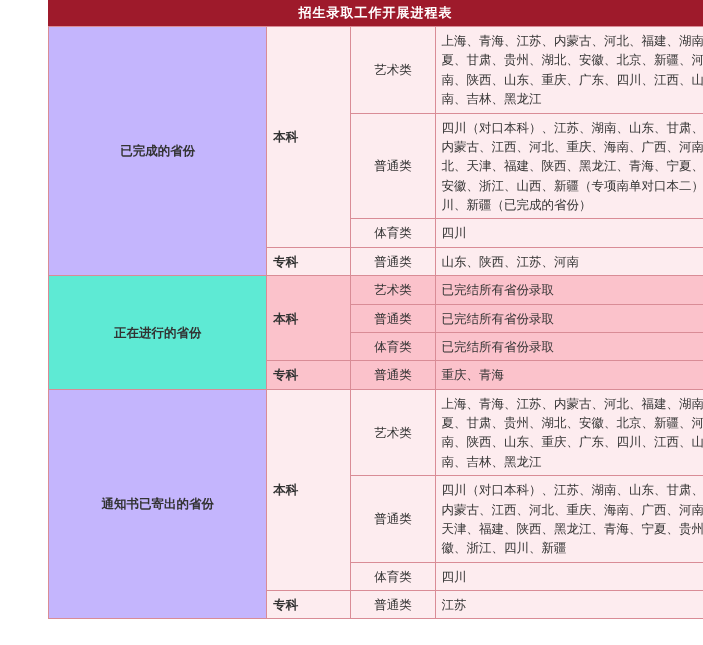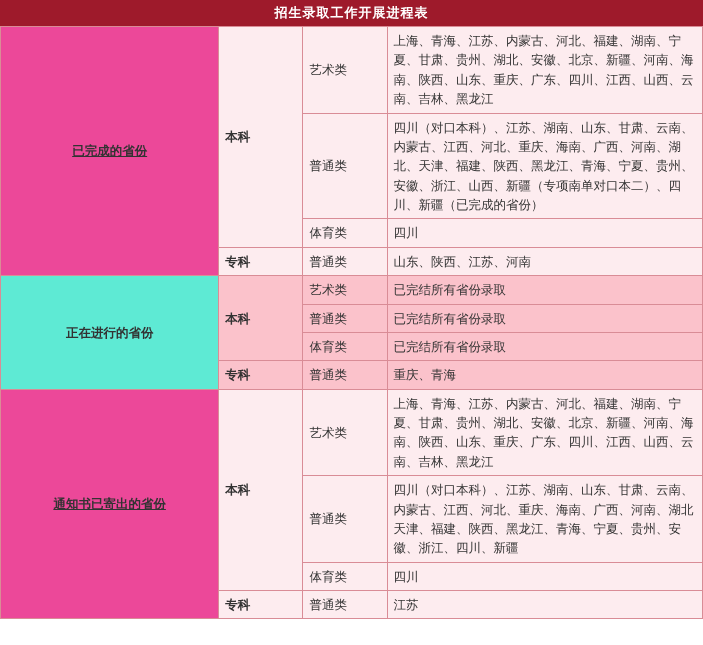--- a/index.html
+++ b/index.html
@@ -10,20 +10,21 @@
   body {
     font-family: "DejaVu Sans", "Liberation Sans", sans-serif;
   }
   .sheet {
     width: 703px;
     height: 645px;
     box-sizing: border-box;
     background: #ffffff;
     position: relative;
     overflow: hidden;
+    padding-left: 48px;
   }
   .title-bar {
     height: 26px;
     background: #9e1a2b;
     color: #ffffff;
     font-size: 13px;
     font-weight: bold;
     display: flex;
     align-items: center;
     justify-content: center;
@@ -52,39 +53,39 @@
     font-weight: bold;
     font-size: 13px;
     color: #222222;
   }
   .cell-level {
     font-weight: bold;
     font-size: 13px;
     color: #222222;
   }
   .cell-type {
-    text-align: left;
+    text-align: center;
     font-size: 12.5px;
     color: #333333;
   }
   .cell-value {
     text-align: left;
     color: #333333;
   }
   .cell-value.center {
     text-align: left;
   }
 
   
   .grp-done td { background: #fdecef; }
   .grp-progress td { background: #fbc2cb; }
   .grp-sent td { background: #fdecef; }
 
   .grp-done .cell-stage,
-  .grp-sent .cell-stage { background: #ec4899; text-decoration: underline; }
+  .grp-sent .cell-stage { background: #c4b5fd; }
   .grp-progress .cell-stage { background: #5eead4; }
 </style>
 </head>
 <body>
 
 <div class="sheet">
 
   <div class="title-bar">招生录取工作开展进程表</div>
 
   <table class="grid">

